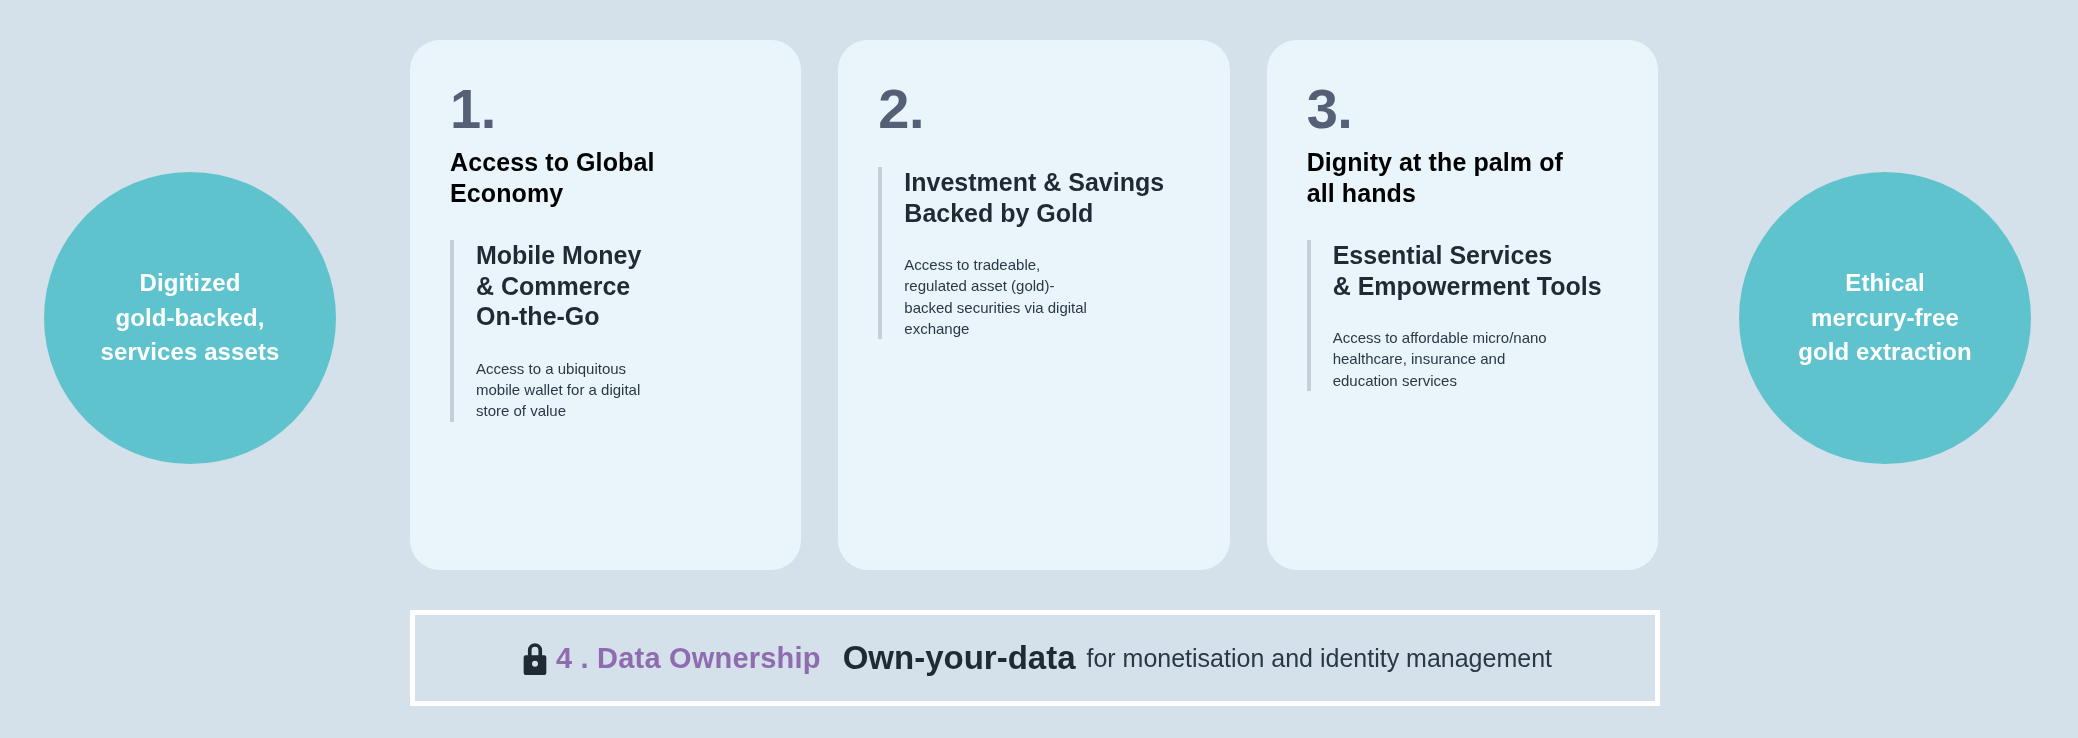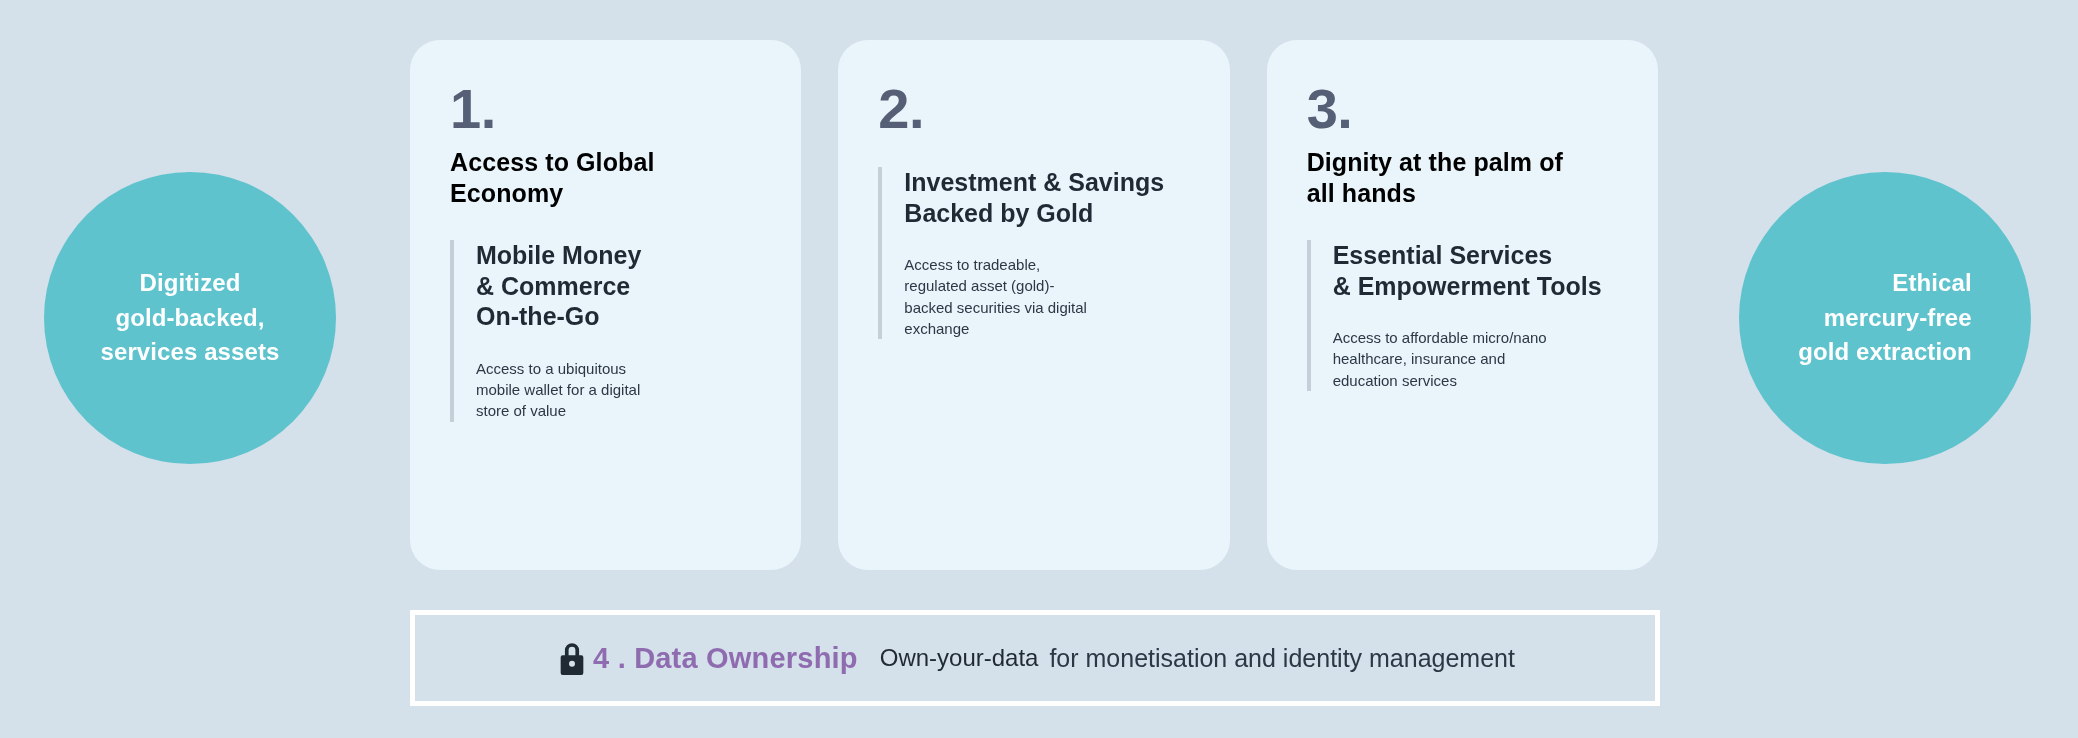--- a/index.html
+++ b/index.html
@@ -25,21 +25,21 @@
     width: 292px;
     height: 292px;
     border-radius: 50%;
     background: #5fc3ce;
     display: flex;
     align-items: center;
     justify-content: center;
     text-align: center;
   }
   .circle-left  { left: 44px;   top: 172px; }
-  .circle-right { left: 1739px; top: 172px; text-align: right; }
+  .circle-right { left: 1739px; top: 172px; }
 
   .circle-text {
     color: #ffffff;
     font-size: 24px;
     font-weight: 700;
     line-height: 1.45;
     letter-spacing: 0.1px;
     padding: 0 26px;
     white-space: pre-line;
   }
@@ -131,22 +131,22 @@
   .bar-number {
     font-size: 29px;
     font-weight: 700;
     color: #8f6bb0;
     letter-spacing: 0.2px;
     white-space: pre;
   }
 
   .bar-strong {
     margin-left: 18px;
-    font-size: 24px;
-    font-weight: 400;
+    font-size: 33px;
+    font-weight: 700;
     color: #1f2a35;
     white-space: pre;
   }
 
   .bar-rest {
     font-size: 25px;
     font-weight: 400;
     color: #2b3845;
     white-space: pre;
   }

